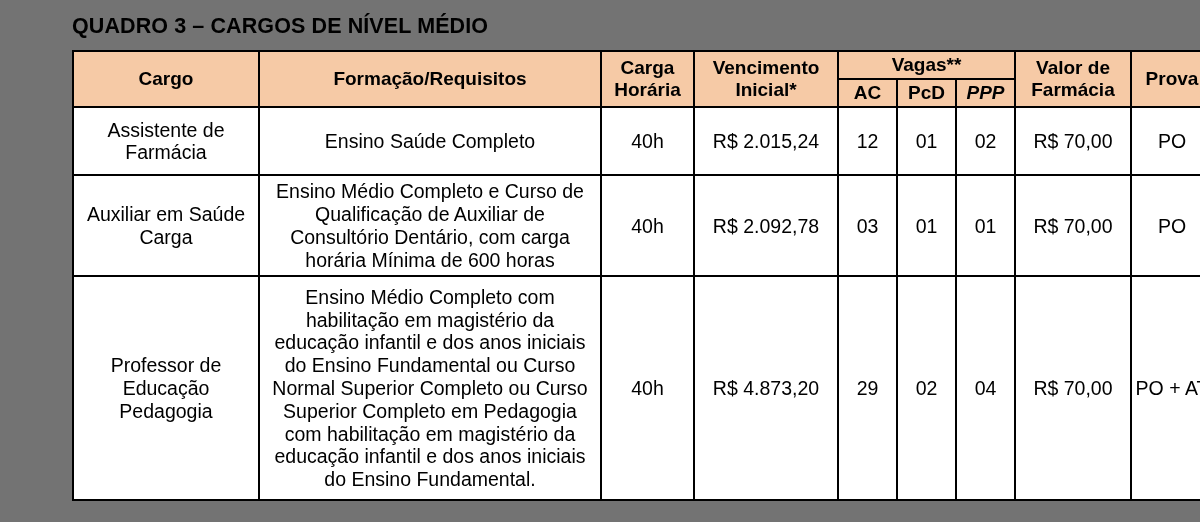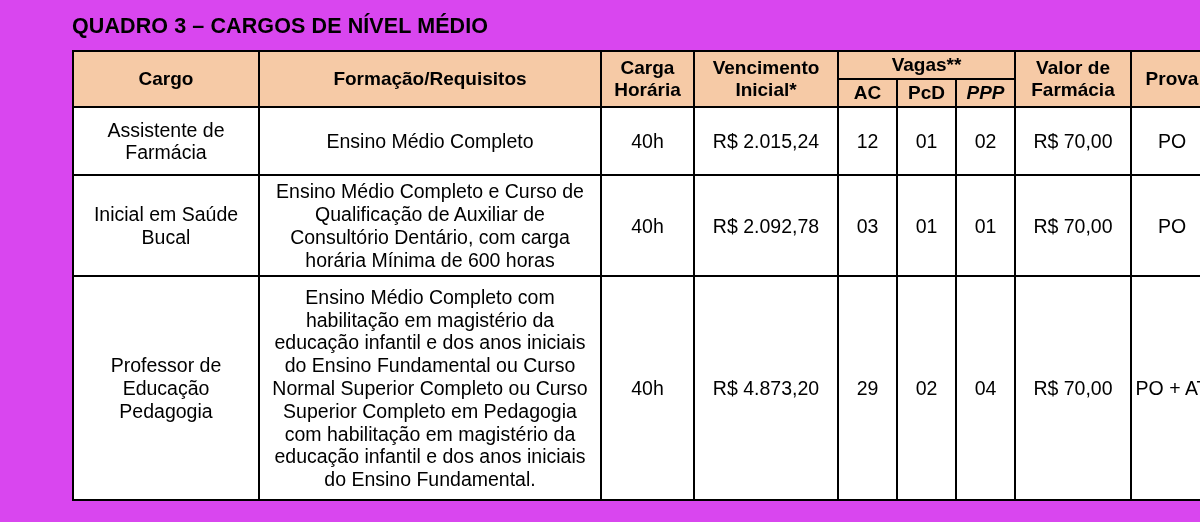--- a/index.html
+++ b/index.html
@@ -11,21 +11,21 @@
     width: 1200px;
     height: 522px;
     font-family: "Liberation Sans", sans-serif;
     color: #000000;
     overflow: hidden;
   }
   .page {
     position: relative;
     width: 1200px;
     height: 522px;
-    background: #d946ef;
+    background: #737373;
   }
   .doc-title {
     position: absolute;
     left: 72px;
     top: 14px;
     font-size: 21.5px;
     font-weight: bold;
     letter-spacing: 0.1px;
     color: #000000;
     white-space: nowrap;
@@ -113,32 +113,32 @@
         <tr>
           <th class="h-ac">AC</th>
           <th class="h-pcd">PcD</th>
           <th class="h-ppp">PPP</th>
         </tr>
       </thead>
       <tbody>
 
         <tr>
           <td class="c-cargo">Assistente de Farmácia</td>
-          <td class="c-formacao">Ensino Médio Completo</td>
+          <td class="c-formacao">Ensino Saúde Completo</td>
           <td>40h</td>
           <td class="nowrap">R$ 2.015,24</td>
           <td>12</td>
           <td>01</td>
           <td>02</td>
           <td class="nowrap">R$ 70,00</td>
           <td>PO</td>
         </tr>
 
         <tr class="row-tall">
-          <td>Inicial em Saúde Bucal</td>
+          <td>Auxiliar em Saúde Carga</td>
           <td class="c-desc-long">
             <span class="desc-block">Ensino Médio Completo e Curso de Qualificação de Auxiliar de Consultório Dentário, com carga horária Mínima de 600 horas</span>
           </td>
           <td>40h</td>
           <td class="nowrap">R$ 2.092,78</td>
           <td>03</td>
           <td>01</td>
           <td>01</td>
           <td class="nowrap">R$ 70,00</td>
           <td>PO</td>

